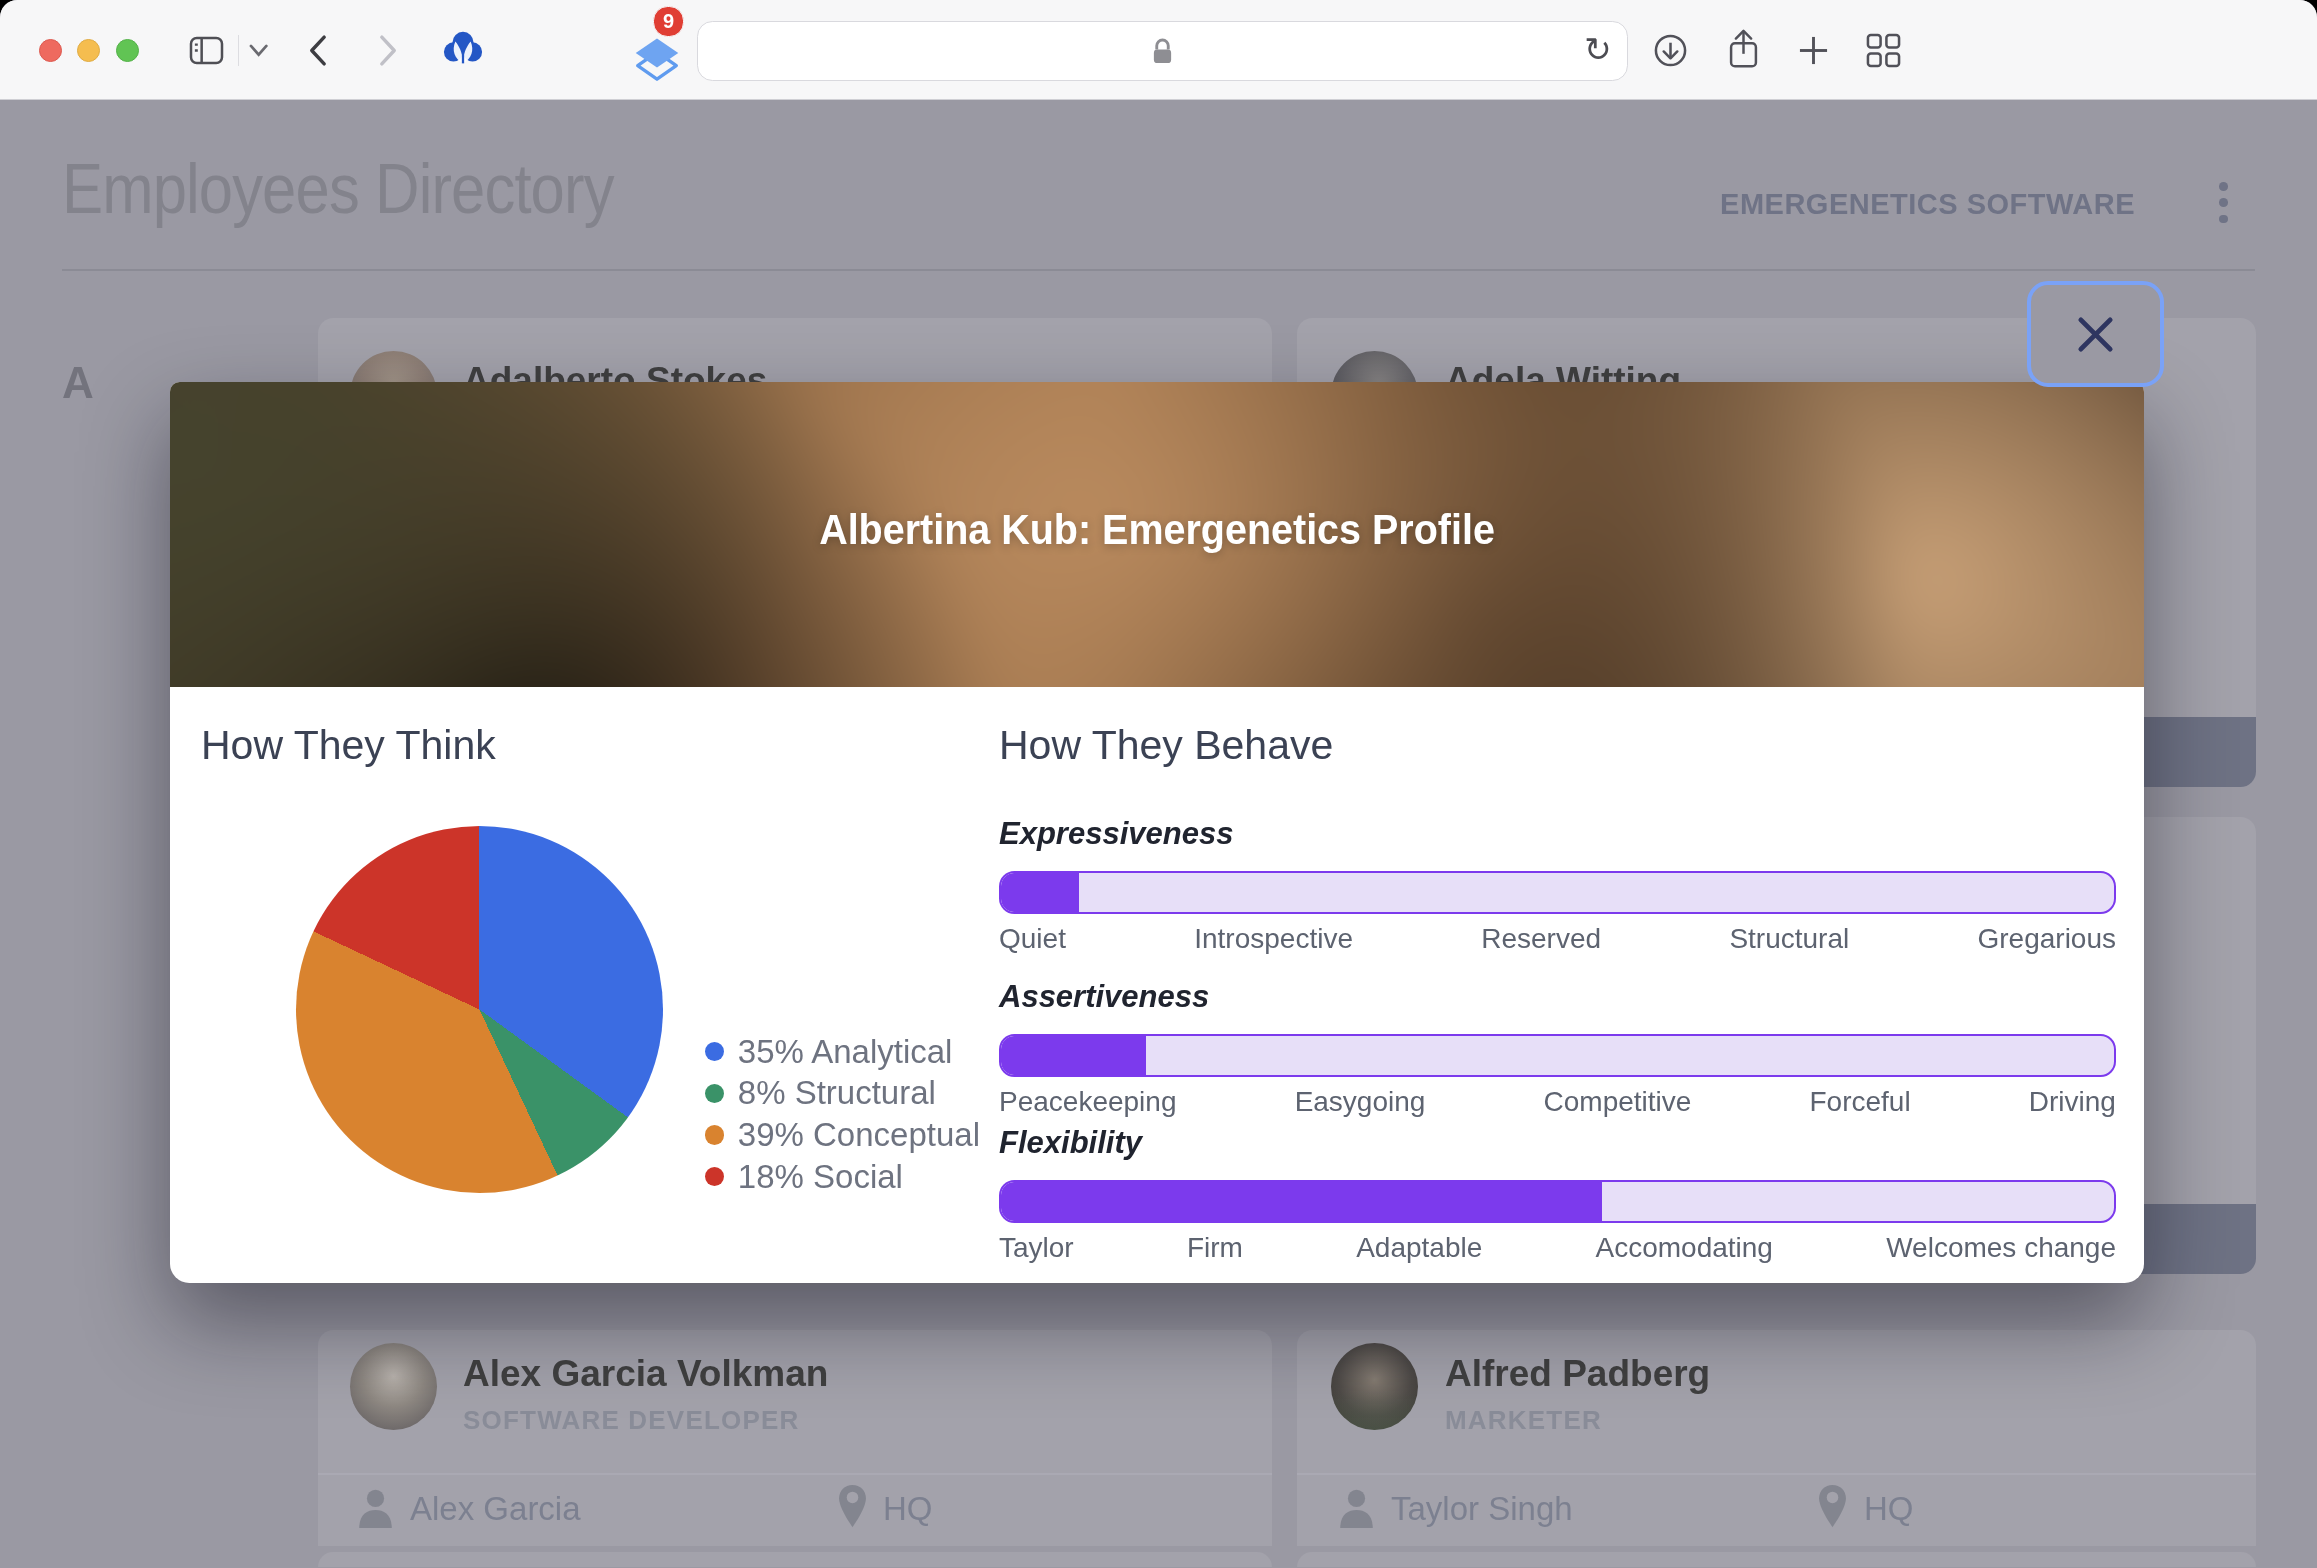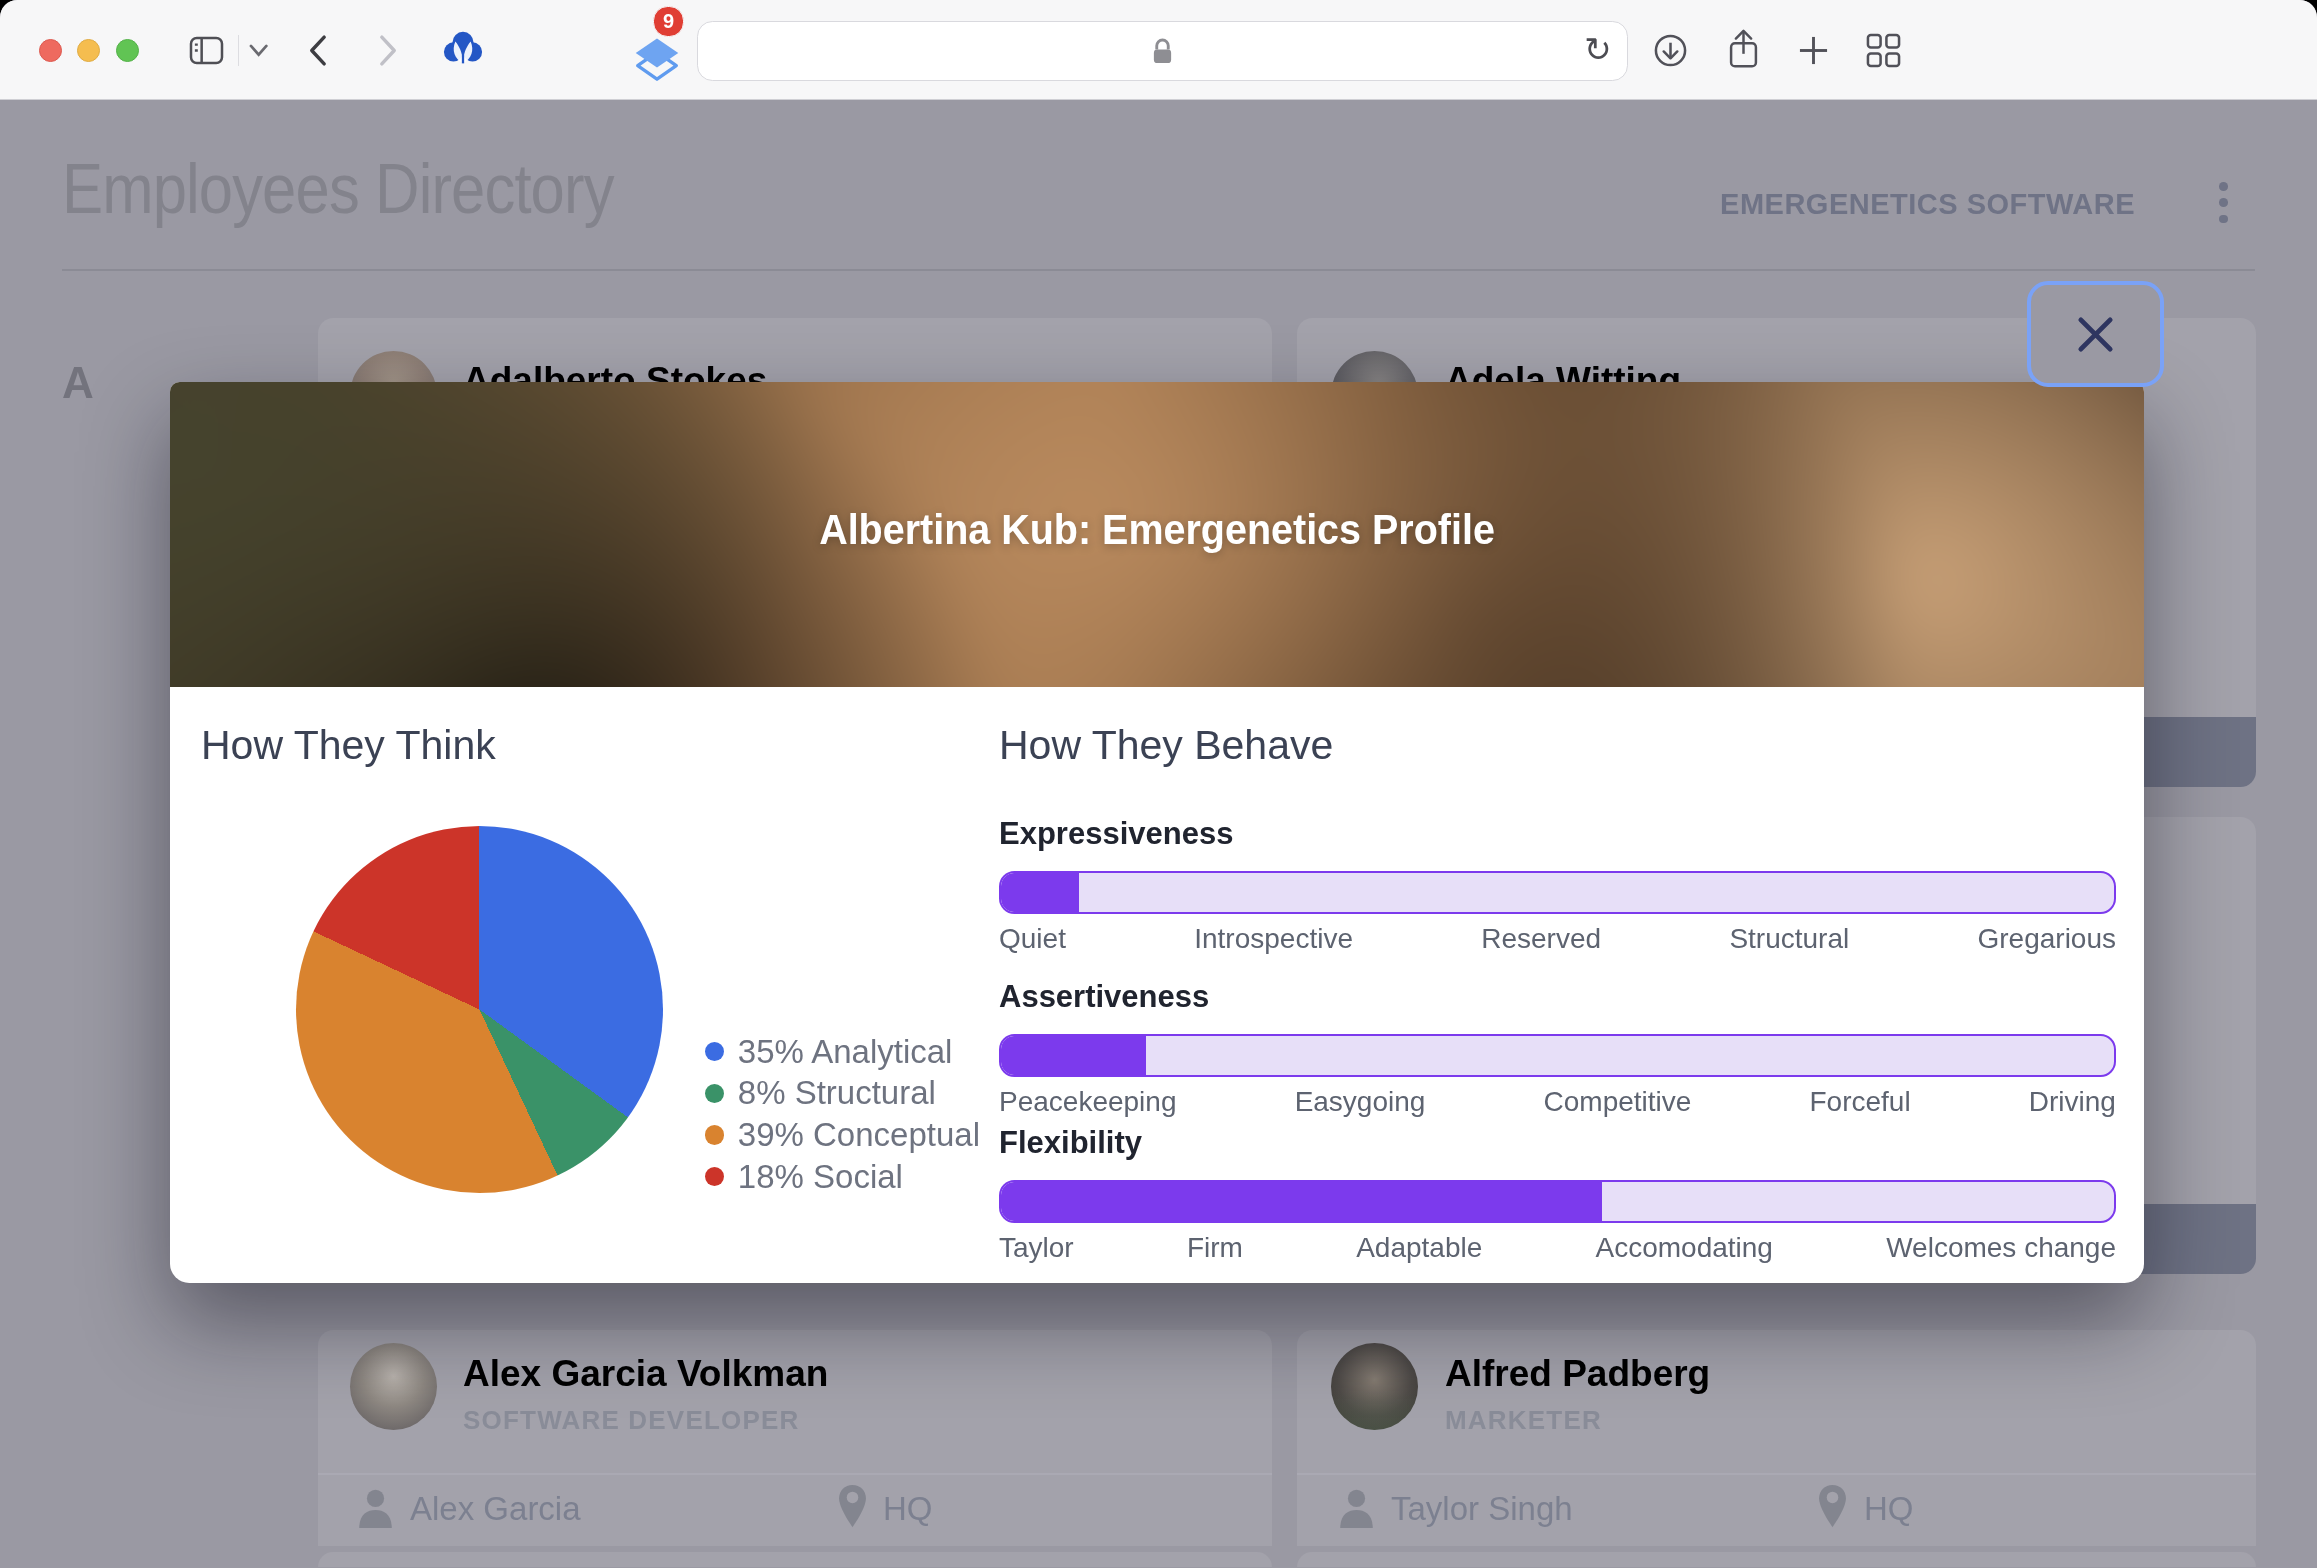--- a/index.html
+++ b/index.html
@@ -29,21 +29,21 @@
               transform:scaleX(.88);transform-origin:left center;letter-spacing:-1px;white-space:nowrap;}
   .brand{position:absolute;right:182px;top:89px;font-size:29px;font-weight:bold;color:#6f7386;letter-spacing:0.5px;}
   .kebab{position:absolute;right:89px;top:83px;display:flex;flex-direction:column;gap:7.7px;}
   .kebab i{width:8.7px;height:8.7px;border-radius:50%;background:#6f7386;}
   .rule{position:absolute;left:62px;right:62px;top:170px;height:1.9px;background:#8b8b95;}
   .letter{position:absolute;left:62px;top:259px;font-size:44px;font-weight:bold;color:#73737d;}
 
   .card{position:absolute;background:#a3a2ab;border-radius:15.4px;}
   .card .btnstrip{position:absolute;left:0;right:0;bottom:0;height:70px;background:#6e7284;border-radius:0 0 15.4px 15.4px;}
   .avatar{position:absolute;border-radius:50%;}
-  .cname{position:absolute;font-size:37px;font-weight:bold;color:#000000;white-space:nowrap;}
+  .cname{position:absolute;font-size:37px;font-weight:bold;color:#404040;white-space:nowrap;}
   .crole{position:absolute;font-size:26px;font-weight:bold;color:#898c98;letter-spacing:1.2px;}
   .cdivider{position:absolute;left:0;right:0;height:1.9px;background:#aeadb7;opacity:.65;}
   .cinfo{position:absolute;font-size:33px;color:#7c8090;white-space:nowrap;}
   .micon{position:absolute;color:#83858f;}
   .strip{position:absolute;height:15.4px;background:#a3a2ab;border-radius:15.4px 15.4px 0 0;}
 
   
   .close-btn{position:absolute;left:2027px;top:281px;width:129px;height:98px;background:#9a99a3;
              border:4.8px solid #7aa2f7;border-radius:21px;display:flex;align-items:center;justify-content:center;z-index:60;}
   .modal{position:absolute;left:170px;top:382px;width:1974px;height:901px;background:#fff;
@@ -61,21 +61,21 @@
   .modal-title{position:absolute;left:0;top:124px;width:100%;text-align:center;color:#fff;
                font-size:42px;font-weight:bold;transform:scaleX(.94);z-index:2;
                text-shadow:0 1.9px 9.7px rgba(0,0,0,.25);white-space:nowrap;}
   .mhead{position:absolute;font-size:41px;color:#3b4254;}
   .pie{position:absolute;left:126px;top:444px;width:367px;height:367px;border-radius:50%;}
   .legend{position:absolute;left:535px;top:653px;display:flex;flex-direction:column;gap:8.7px;}
   .legend-item{display:flex;align-items:center;gap:13.5px;height:33px;}
   .legend-swatch{width:19.3px;height:19.3px;border-radius:50%;flex:none;}
   .legend-label{font-size:33px;color:#6e7380;white-space:nowrap;}
   .trait{position:absolute;left:829px;width:1117px;}
-  .trait-label{font-size:31px;font-weight:bold;color:#20242f;}
+  .trait-label{font-size:31px;font-weight:bold;color:#20242f;font-style:italic;}
   .trait-bar{margin-top:19.3px;height:39px;border:2.9px solid #7c3aed;border-radius:15.4px;background:#e7dff8;overflow:hidden;}
   .trait-fill{height:100%;border-radius:12.6px 0 0 12.6px;}
   .trait-scale{display:flex;justify-content:space-between;margin-top:8.7px;font-size:28px;color:#5d6370;}
   .t0{top:434px;} .t1{top:574px;margin-top:23px;} .t2{top:743px;}
   svg{display:block;}
 </style>
 </head>
 <body>
 
 <div class="window">

